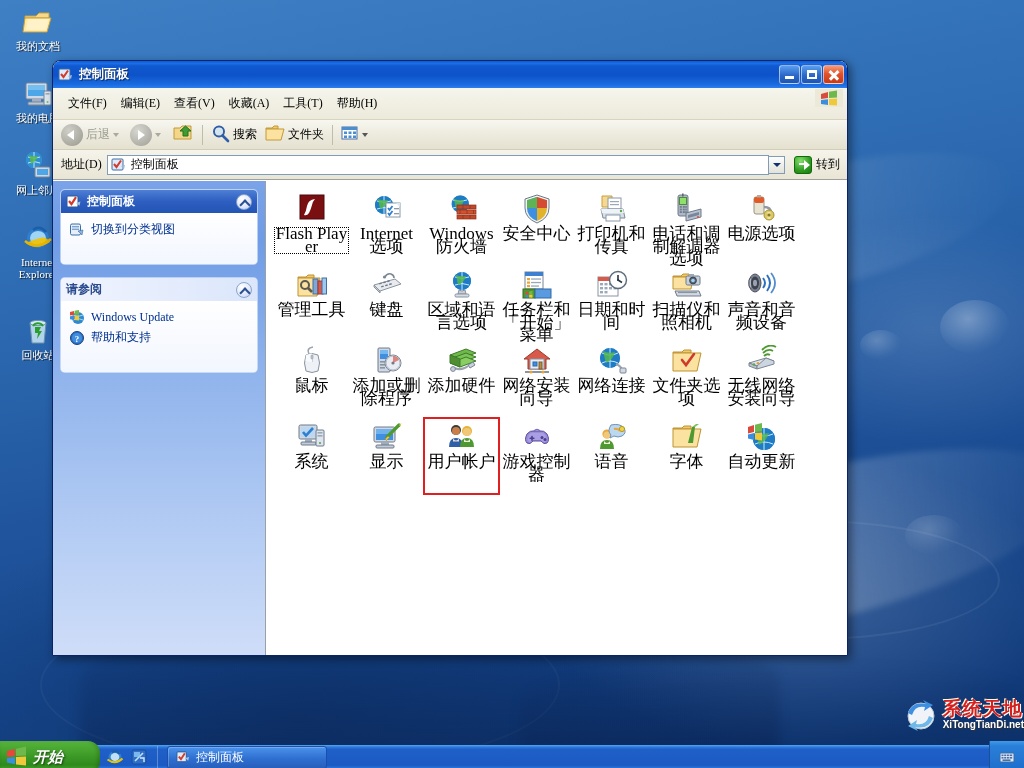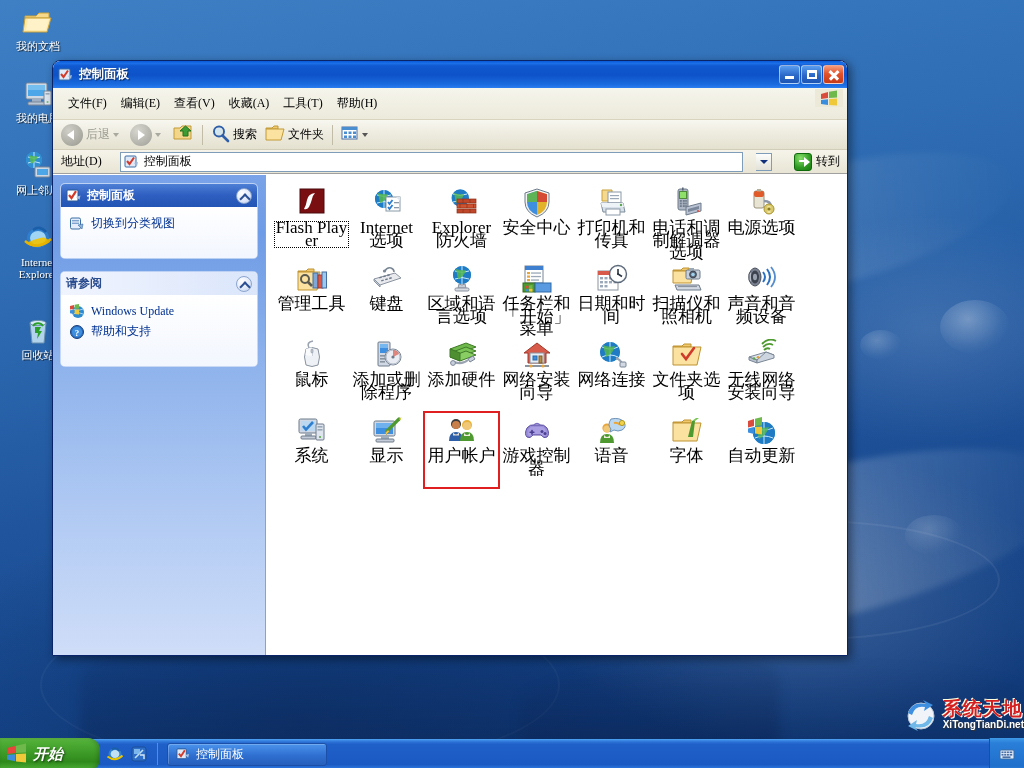--- a/index.html
+++ b/index.html
@@ -122,23 +122,23 @@
   .caret.dim { border-top-color:#a9a9a0; }
 
   .circbtn { width:22px; height:22px; border-radius:50%; position:relative; }
   .circbtn.back { background:radial-gradient(circle at 35% 30%, #cfcfc8, #a9a9a0 70%, #8c8c85); }
   .circbtn.fwd  { background:radial-gradient(circle at 35% 30%, #d7d7d0, #b0b0a8 70%, #939390); }
   .arrowL { position:absolute; left:6px; top:6px; width:0;height:0;border-top:5px solid transparent;border-bottom:5px solid transparent;border-right:7px solid #fff;}
   .arrowR { position:absolute; left:8px; top:6px; width:0;height:0;border-top:5px solid transparent;border-bottom:5px solid transparent;border-left:7px solid #fff;}
 
   
   #addrbar {
-    height:24px; flex:none; display:flex; align-items:center;
+    height:30px; flex:none; display:flex; align-items:center;
     background:linear-gradient(180deg,#f6f4ea,#e8e5d5);
-    padding:0 4px; border-bottom:1px solid #a0a0a0;gap:13px;
+    padding:0 4px; border-bottom:1px solid #a0a0a0;
   }
   #addrbar .alabel { font-size:12px; color:#000; margin:0 5px 0 4px; font-family:"Liberation Serif", serif;}
   #addrbox {
     flex:1; height:20px; background:#fff; border:1px solid #7f9db9;
     display:flex; align-items:center; padding-left:3px; position:relative;
   }
   #addrbox .atext { font-size:12px; margin-left:4px; font-family:"Liberation Serif", serif;}
   #addrdrop {
     width:16px; height:18px; background:linear-gradient(180deg,#fdfdfd,#e2e2d8);
     border:1px solid #7f9db9; border-left:none;
@@ -219,21 +219,21 @@
   }
   #statusbar .grip {
     position:absolute; right:2px; bottom:1px; width:14px; height:14px;
     background:
       linear-gradient(135deg, transparent 45%, #9a968a 45%, #9a968a 55%, transparent 55%),
       linear-gradient(135deg, transparent 70%, #9a968a 70%, #9a968a 80%, transparent 80%);
   }
 
   
   #taskbar {
-    position:absolute; left:0; bottom:0; width:1024px; height:29px;
+    position:absolute; left:0; bottom:0; width:1024px; height:23px;
     background:linear-gradient(180deg,#3f8ee8 0%,#2a6fd4 8%,#1f5fc8 16%,#1b5ac2 88%,#2a74dc 100%);
     border-top:1px solid #4a9cf0;
     display:flex; align-items:center;
   }
   #startbtn {
     width:100px; height:33px; flex:none;
     background:linear-gradient(180deg,#60ba45 0%,#4fae36 12%,#3d9a27 45%,#2f8a1c 72%,#52b53a 100%);
     border-radius:0 12px 12px 0;
     display:flex; align-items:center; padding-left:6px; cursor:pointer;
     box-shadow:inset -2px 0 4px rgba(0,0,0,0.2);
@@ -595,21 +595,21 @@
               <path d="M7 7 q7 3 14 0 M7 15 q7 -3 14 0" stroke="#c5e9ff" fill="none" stroke-width="1"></path>
               <path d="M8 6 q5 2 10 1 q-2 7 -8 9 z" fill="#55b84f" opacity=".8"></path>
               <g>
                 <rect x="11" y="12" width="19" height="4" fill="#c0472a" stroke="#8e3019" stroke-width=".7"></rect>
                 <rect x="11" y="17" width="19" height="4" fill="#cf5330" stroke="#8e3019" stroke-width=".7"></rect>
                 <rect x="11" y="22" width="19" height="4" fill="#c0472a" stroke="#8e3019" stroke-width=".7"></rect>
                 <path d="M17 12 v4 M24 12 v4 M14 17 v4 M21 17 v4 M27.5 17 v4 M17 22 v4 M24 22 v4" stroke="#8e3019" stroke-width=".7"></path>
               </g>
             </svg>
           </div>
-          <div class="cl">Explorer 防火墙</div>
+          <div class="cl">Windows 防火墙</div>
         </div>
 
         <div class="ci">
           <div class="ic">
             <svg width="32" height="32" viewBox="0 0 32 32">
               <path d="M16 2 L28 6 L28 15 Q28 25 16 30 Q4 25 4 15 L4 6 Z" fill="#f3f3f3" stroke="#6a7a8a"></path>
               <path d="M16 4 L26 7.3 L26 15 Q26 24 16 28 Z" fill="#e2b22a"></path>
               <path d="M16 4 L6 7.3 L6 15 Q6 24 16 28 Z" fill="#3f8fe0"></path>
               <path d="M16 4 L26 7.3 L26 15 L16 15 Z" fill="#d44a33"></path>
               <path d="M16 4 L6 7.3 L6 15 L16 15 Z" fill="#5eb356"></path>

